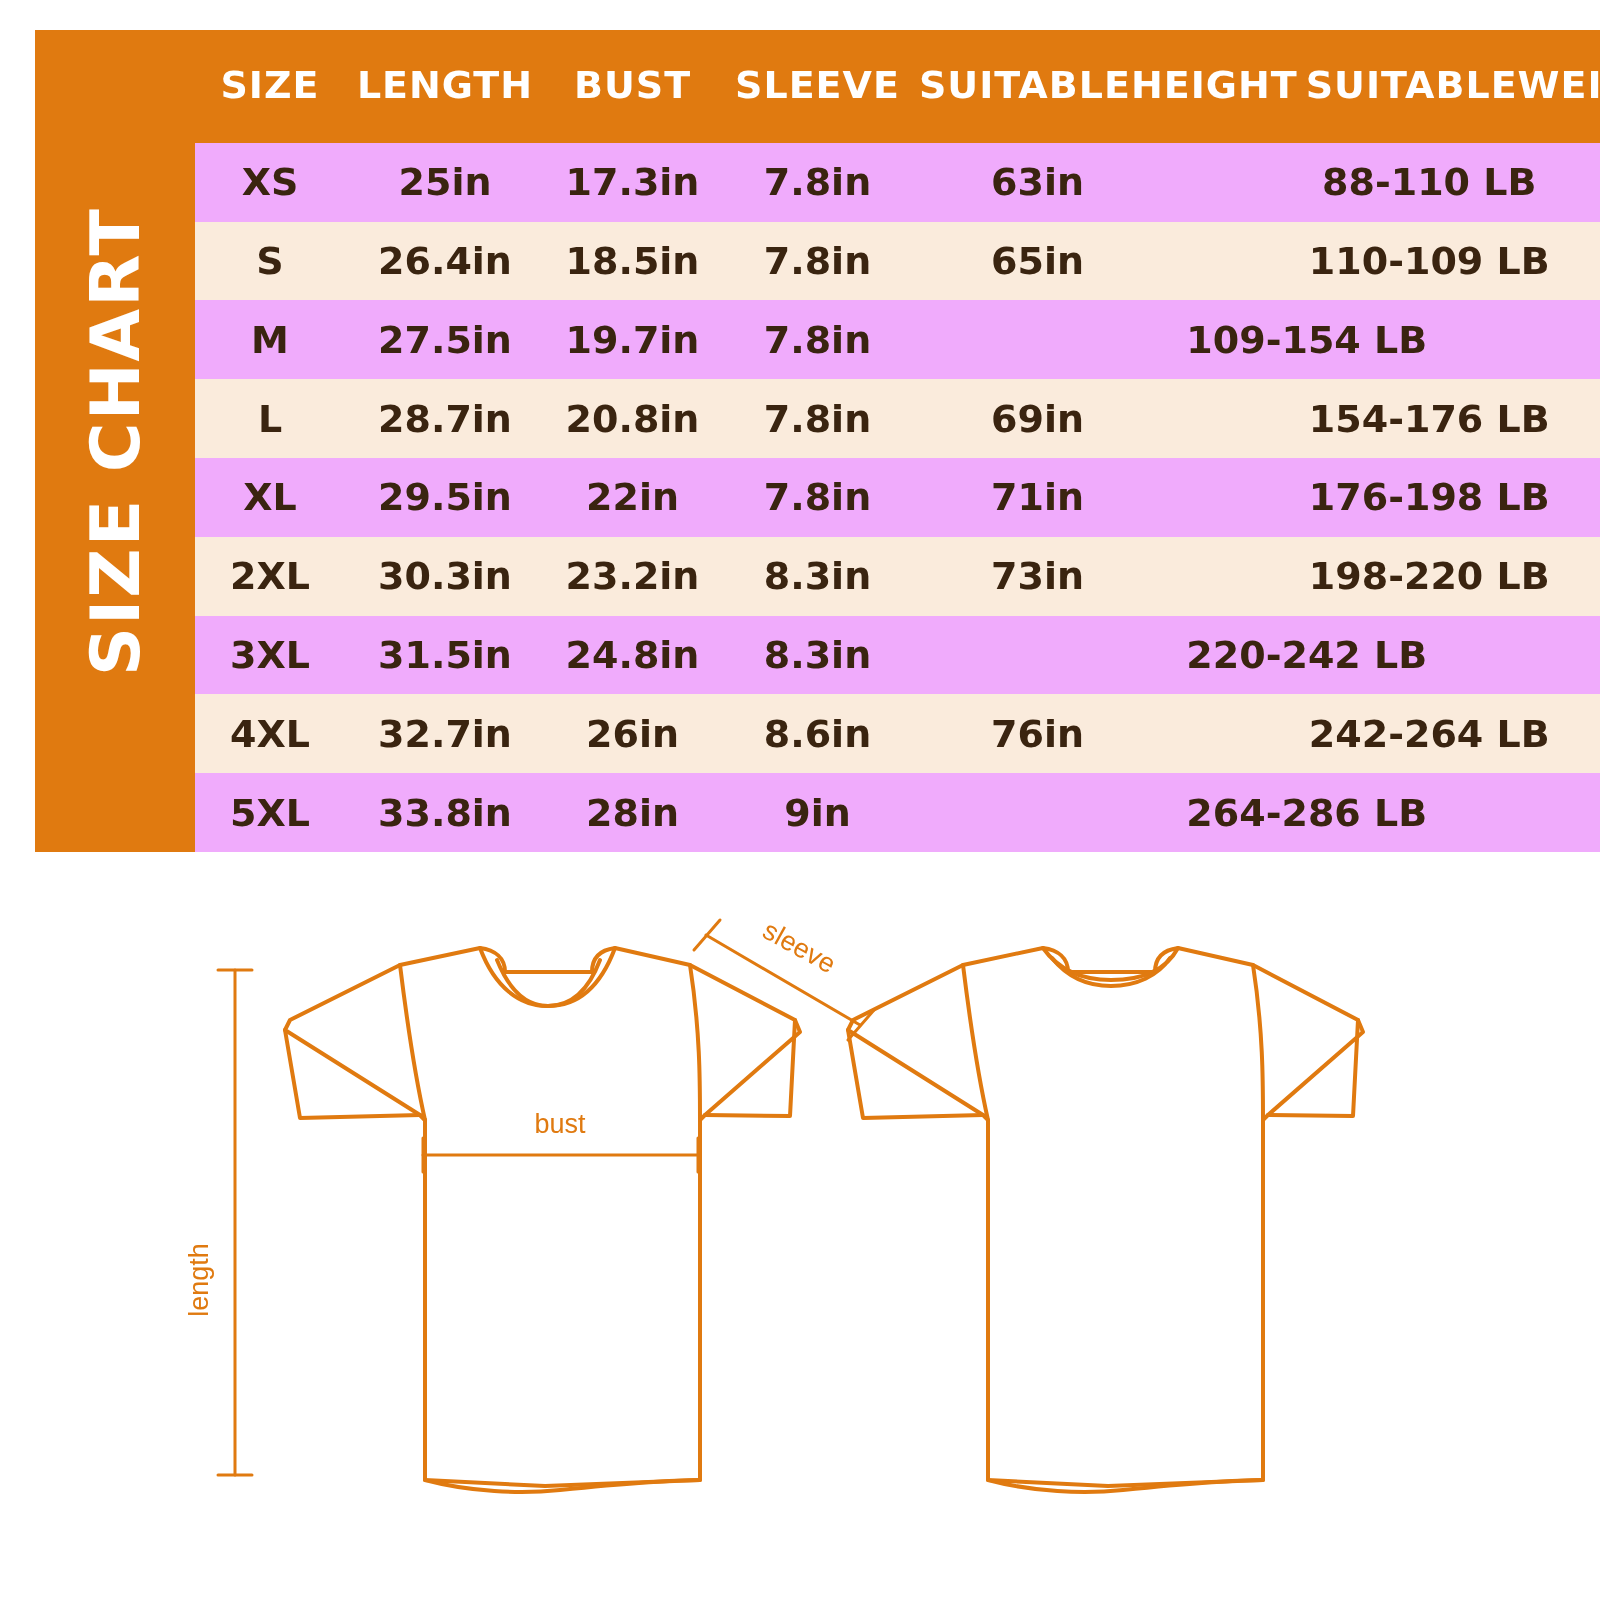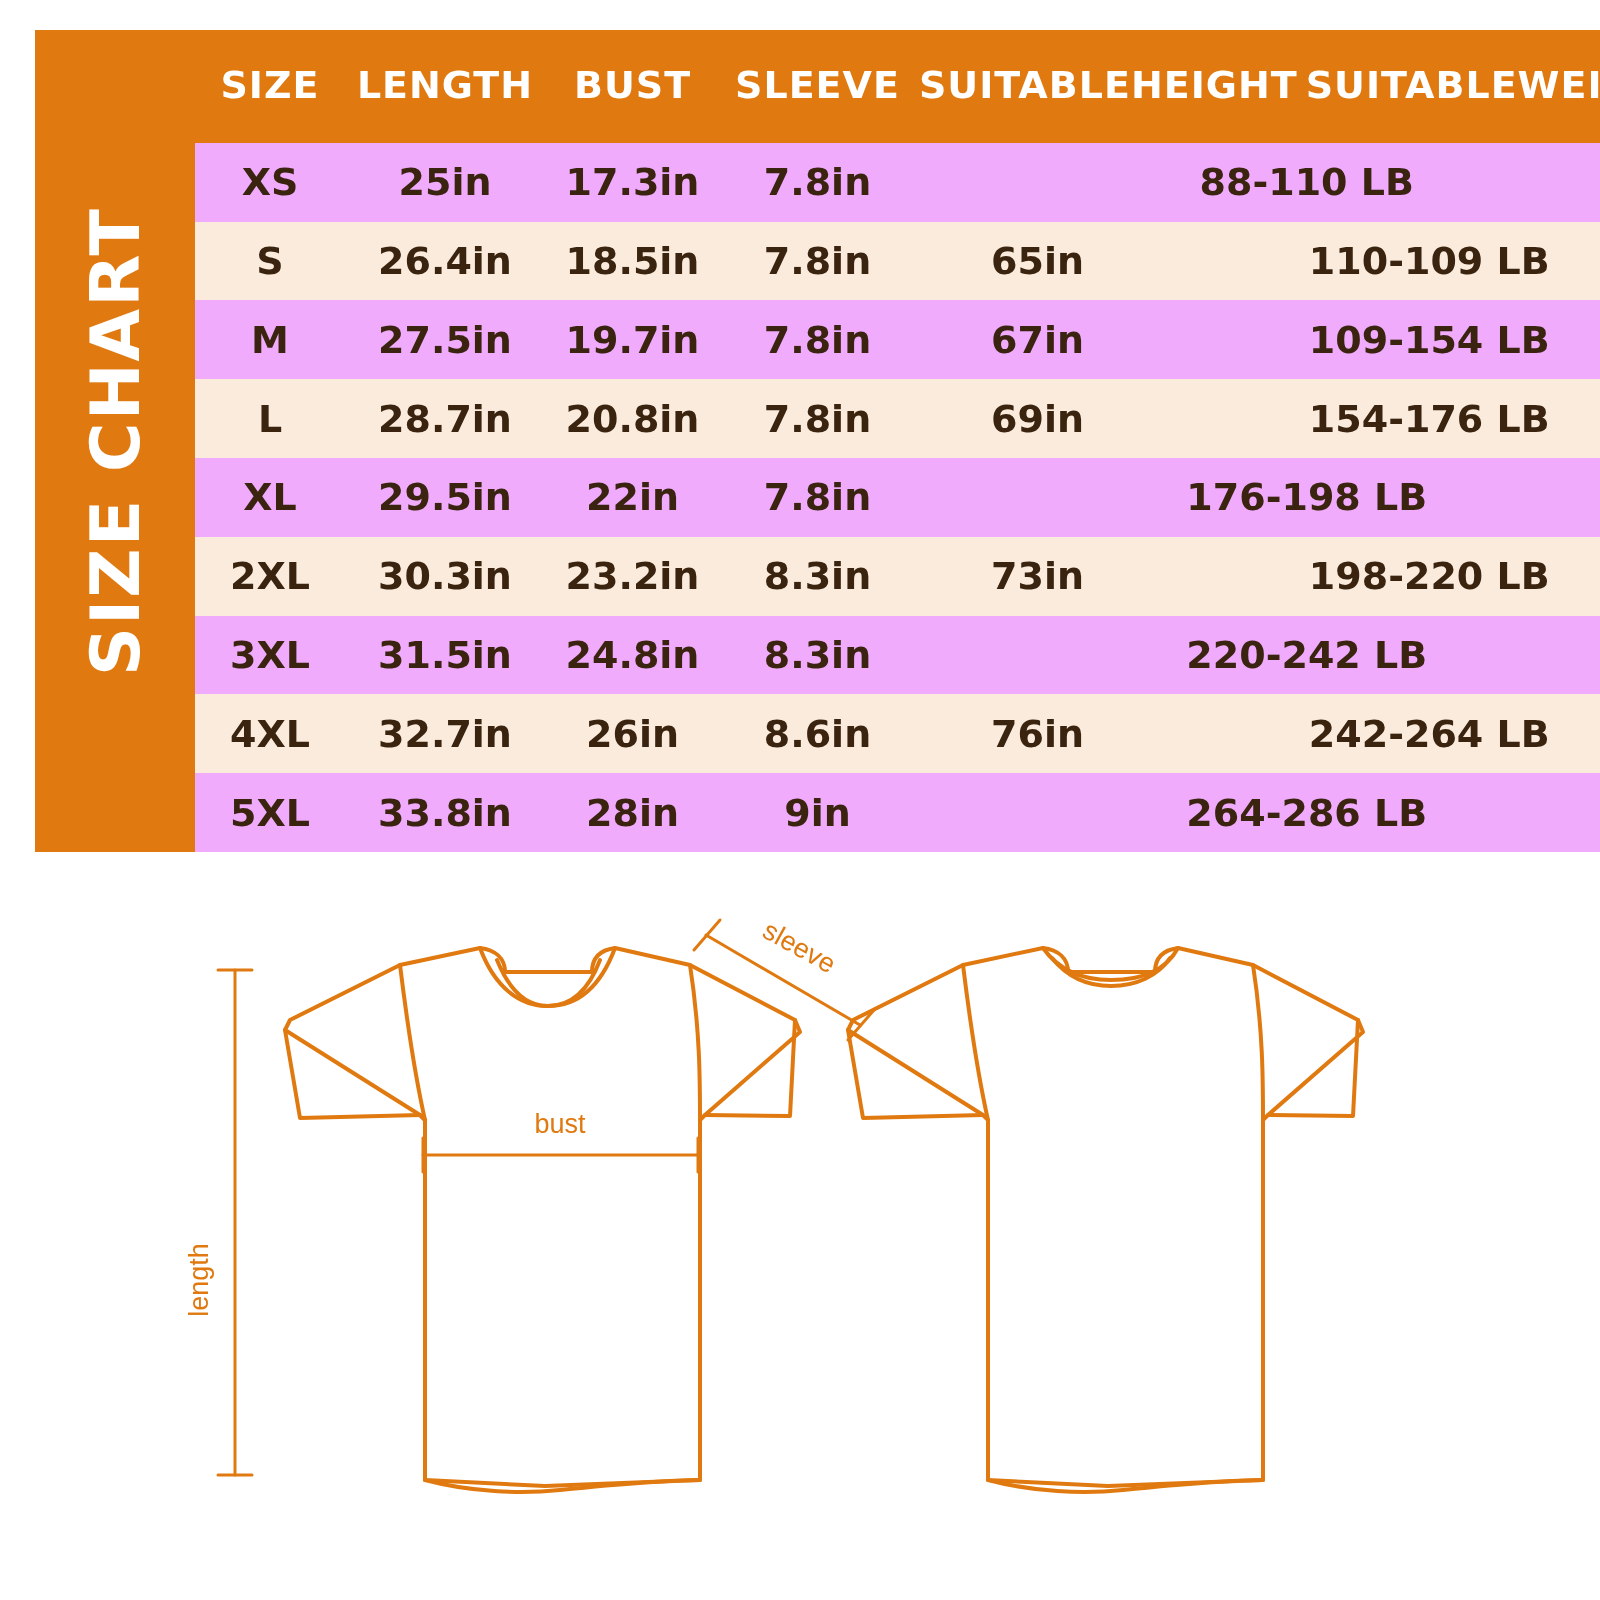--- a/index.html
+++ b/index.html
@@ -143,55 +143,56 @@
         <span>SUITABLE</span>
         <span>WEIGHT</span>
       </div>
     </div>
 
     <div class="row body odd">
       <div class="cell c-size">XS</div>
       <div class="cell c-length">25in</div>
       <div class="cell c-bust">17.3in</div>
       <div class="cell c-sleeve">7.8in</div>
+      <div class="cell c-height">63in</div>
       <div class="cell c-weight">88-110 LB</div>
     </div>
 
     <div class="row body even">
       <div class="cell c-size">S</div>
       <div class="cell c-length">26.4in</div>
       <div class="cell c-bust">18.5in</div>
       <div class="cell c-sleeve">7.8in</div>
       <div class="cell c-height">65in</div>
       <div class="cell c-weight">110-109 LB</div>
     </div>
 
     <div class="row body odd">
       <div class="cell c-size">M</div>
       <div class="cell c-length">27.5in</div>
       <div class="cell c-bust">19.7in</div>
       <div class="cell c-sleeve">7.8in</div>
-      <div class="cell c-height">67in</div>
       <div class="cell c-weight">109-154 LB</div>
     </div>
 
     <div class="row body even">
       <div class="cell c-size">L</div>
       <div class="cell c-length">28.7in</div>
       <div class="cell c-bust">20.8in</div>
       <div class="cell c-sleeve">7.8in</div>
       <div class="cell c-height">69in</div>
       <div class="cell c-weight">154-176 LB</div>
     </div>
 
     <div class="row body odd">
       <div class="cell c-size">XL</div>
       <div class="cell c-length">29.5in</div>
       <div class="cell c-bust">22in</div>
       <div class="cell c-sleeve">7.8in</div>
+      <div class="cell c-height">71in</div>
       <div class="cell c-weight">176-198 LB</div>
     </div>
 
     <div class="row body even">
       <div class="cell c-size">2XL</div>
       <div class="cell c-length">30.3in</div>
       <div class="cell c-bust">23.2in</div>
       <div class="cell c-sleeve">8.3in</div>
       <div class="cell c-height">73in</div>
       <div class="cell c-weight">198-220 LB</div>

